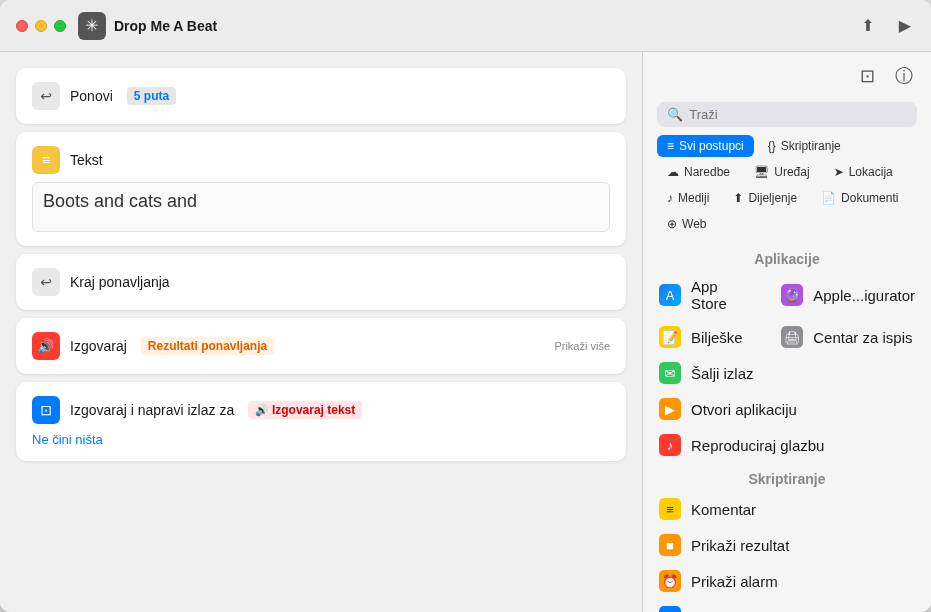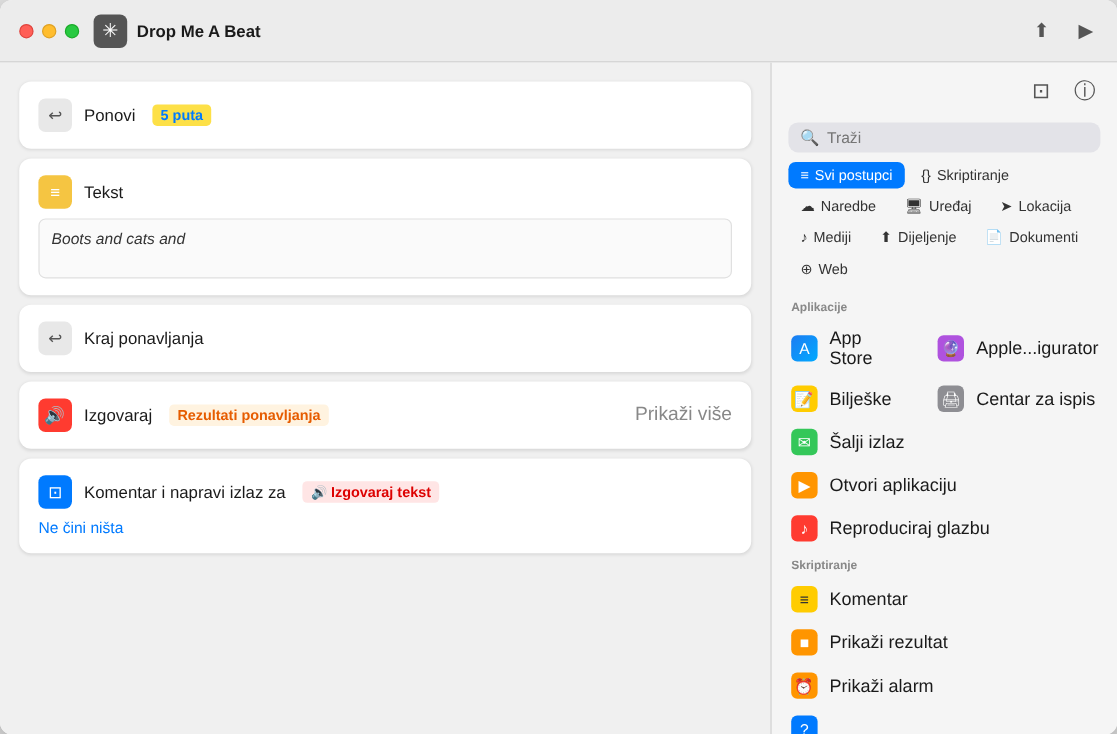--- a/index.html
+++ b/index.html
@@ -141,21 +141,21 @@
 
     .card-title {
       font-size: 14px;
       font-weight: 400;
       color: #1a1a1a;
     }
 
     .badge {
       display: inline-flex;
       align-items: center;
-      background: #fde047;
+      background: #e5e5e5;
       color: #007aff;
       border-radius: 4px;
       padding: 2px 7px;
       font-size: 12px;
       font-weight: 600;
       margin-left: 4px;
       cursor: pointer;
     }
 
     .badge-orange {
@@ -172,35 +172,34 @@
       margin-top: 8px;
       padding: 8px 10px;
       background: #fafafa;
       border: 1px solid #e0e0e0;
       border-radius: 6px;
       min-height: 50px;
     }
 
     .text-card-body p {
       color: #333;
-      font-size: 13px;
-      font-style: italic;
+      font-size: 18px;
     }
 
     .card-link {
       color: #007aff;
       font-size: 13px;
       cursor: pointer;
       text-decoration: none;
     }
 
     .prikazivise {
       margin-left: auto;
       color: #888;
-      font-size: 16px;
+      font-size: 11px;
       cursor: pointer;
     }
 
     .card-subtext {
       margin-top: 8px;
       font-size: 12px;
       color: #666;
     }
 
     
@@ -267,23 +266,24 @@
     }
 
     .actions-list {
       flex: 1;
       overflow-y: auto;
       padding: 0 0 10px;
     }
 
     .section-label {
       padding: 8px 16px 4px;
-      font-size: 10px;
+      font-size: 14px;
       color: #888;
       font-weight: 600;
+      text-align: center;
     }
 
     .action-item {
       display: flex;
       align-items: center;
       gap: 10px;
       padding: 7px 16px;
       cursor: pointer;
     }
 
@@ -379,21 +379,21 @@
           <div class="card-icon icon-speak">🔊</div>
           <span class="card-title">Izgovaraj</span>
           <span class="badge badge-orange">Rezultati ponavljanja</span>
           <span class="prikazivise">Prikaži više</span>
         </div>
       </div>
 
       <div class="card">
         <div class="card-header">
           <div class="card-icon icon-stop">⊡</div>
-          <span class="card-title">Komentar i napravi izlaz za</span>
+          <span class="card-title">Izgovaraj i napravi izlaz za</span>
           <span class="badge badge-red">
             <span style="font-size:11px; margin-right:3px;">🔊</span>
             <span>Izgovaraj tekst</span>
           </span>
         </div>
         <div class="card-subtext">
           <a class="card-link">Ne čini ništa</a>
         </div>
       </div>
 

